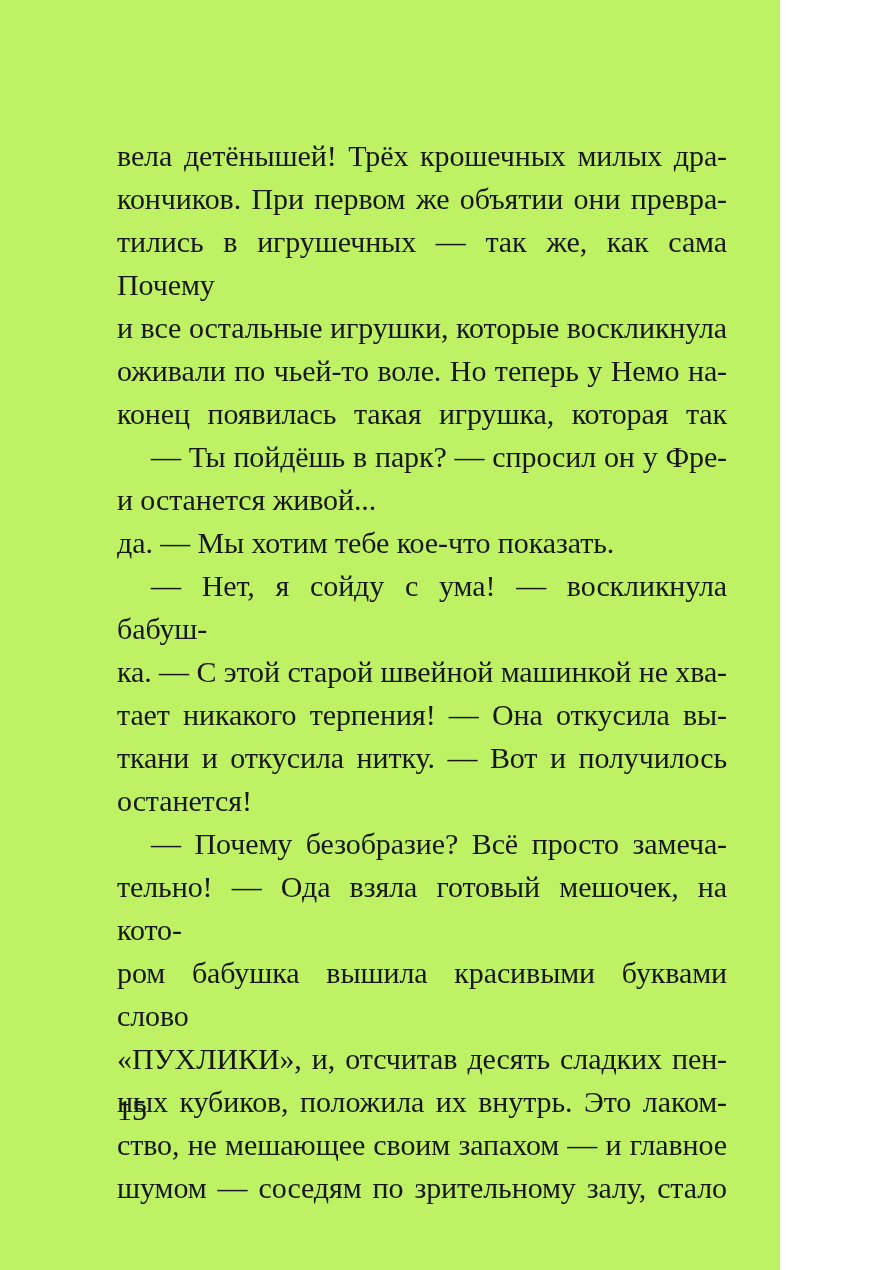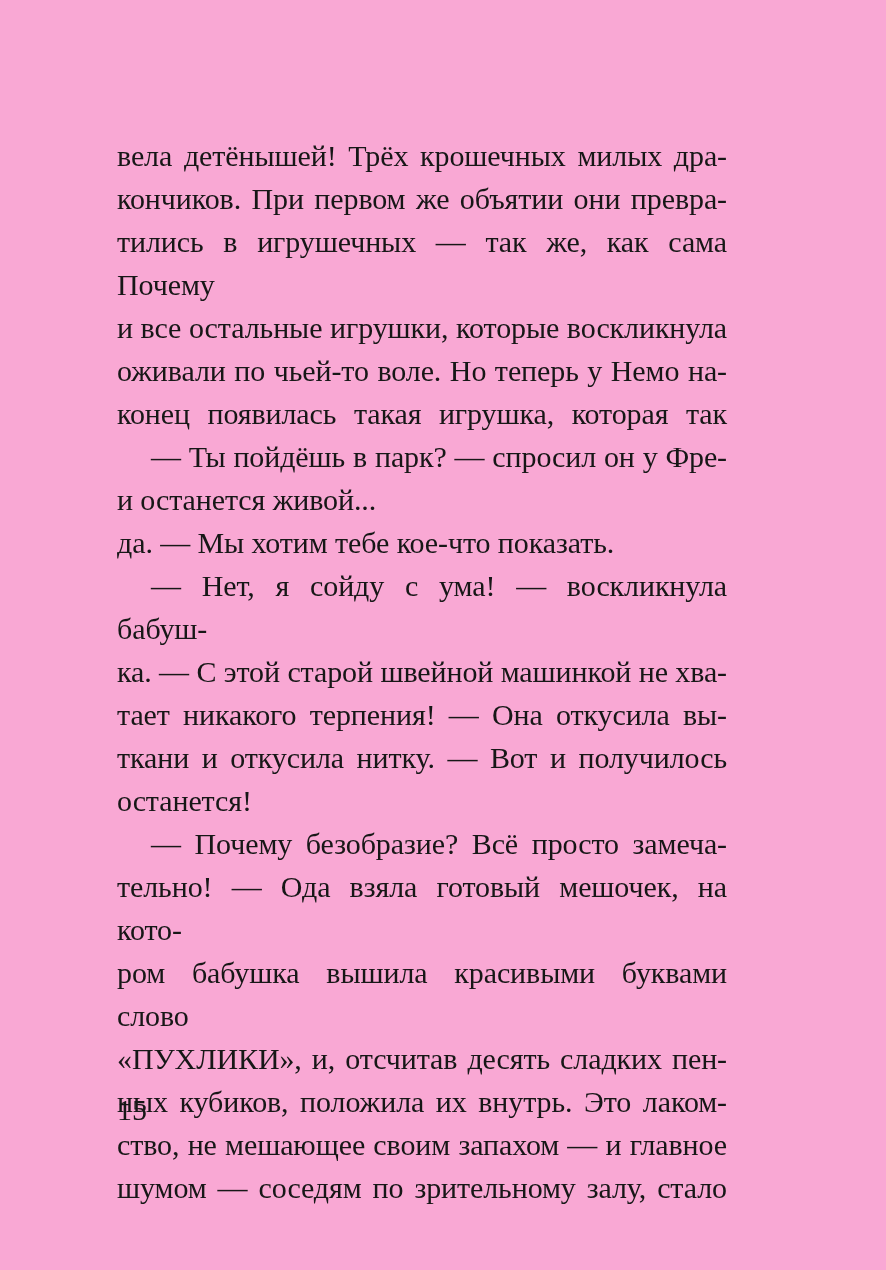--- a/index.html
+++ b/index.html
@@ -2,23 +2,23 @@
 <html><head>
 <meta charset="utf-8">
 <style>
   html, body {
     margin: 0;
     padding: 0;
     background: #ffffff;
   }
   .book-page {
     position: relative;
-    width: 886px;
+    width: 780px;
     height: 1270px;
-    background: #f9a8d4;
+    background: #bef264;
     overflow: hidden;
     font-family: "Liberation Serif", serif;
     text-decoration: underline;
   }
   .text-block {
     position: absolute;
     left: 117px;
     top: 134px;
     width: 610px;
     font-size: 30px;

